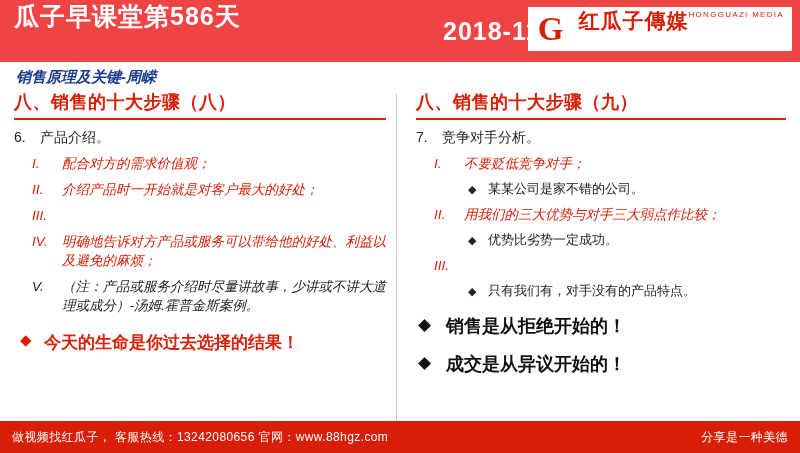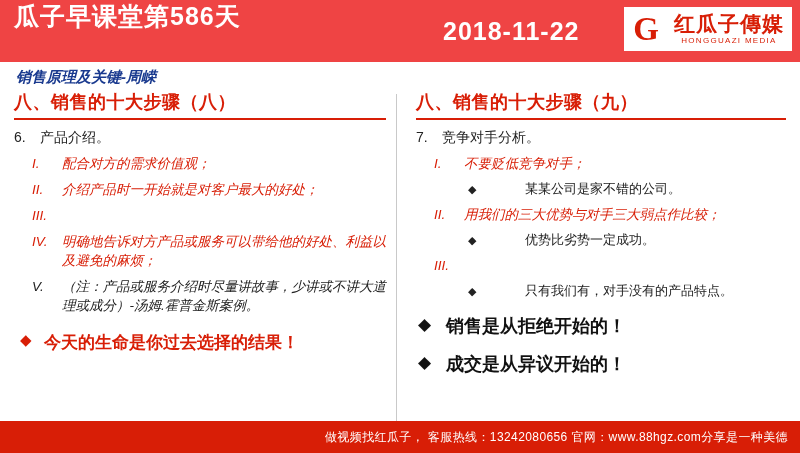--- a/index.html
+++ b/index.html
@@ -58,21 +58,21 @@
     font-weight: bold;
     line-height: 44px;
     text-align: center;
     font-family: "Liberation Serif", serif;
   }
   .logo-text {
     background: #ffffff;
     height: 44px;
     padding: 2px 8px 2px 6px;
     display: flex;
-    flex-direction: column;
+    flex-direction: row;
     justify-content: center;
   }
   .logo-cn {
     color: #d81e06;
     font-size: 21px;
     font-weight: bold;
     line-height: 23px;
     letter-spacing: 1px;
   }
   .logo-en {
@@ -151,21 +151,21 @@
 
   .item-l3 {
     display: flex;
     color: #222222;
     font-size: 13px;
     margin: 5px 0 5px 0;
     padding-left: 52px;
     line-height: 18px;
   }
   .item-l3 .bullet { width: 20px; flex: none; font-size: 11px; }
-  .item-l3 .txt { flex: 1; margin-left: 37px; }
+  .item-l3 .txt { flex: 1; }
 
   .highlight {
     display: flex;
     align-items: flex-start;
     color: #d81e06;
     font-size: 17px;
     font-weight: bold;
     margin-top: 16px;
     padding-left: 6px;
   }
@@ -186,21 +186,21 @@
   .footer {
     position: absolute;
     bottom: 0; left: 0;
     width: 800px;
     height: 27px;
     background: #d81e06;
     color: #ffffff;
     font-size: 12px;
     display: flex;
     align-items: center;
-    justify-content: flex-end;
+    justify-content: space-between;
     padding: 16px 12px;
   }
   .footer-left { letter-spacing: 0.4px; }
   .footer-right { letter-spacing: 0.4px; }
 </style>
 </head>
 <body>
 
 <div class="slide">
 

